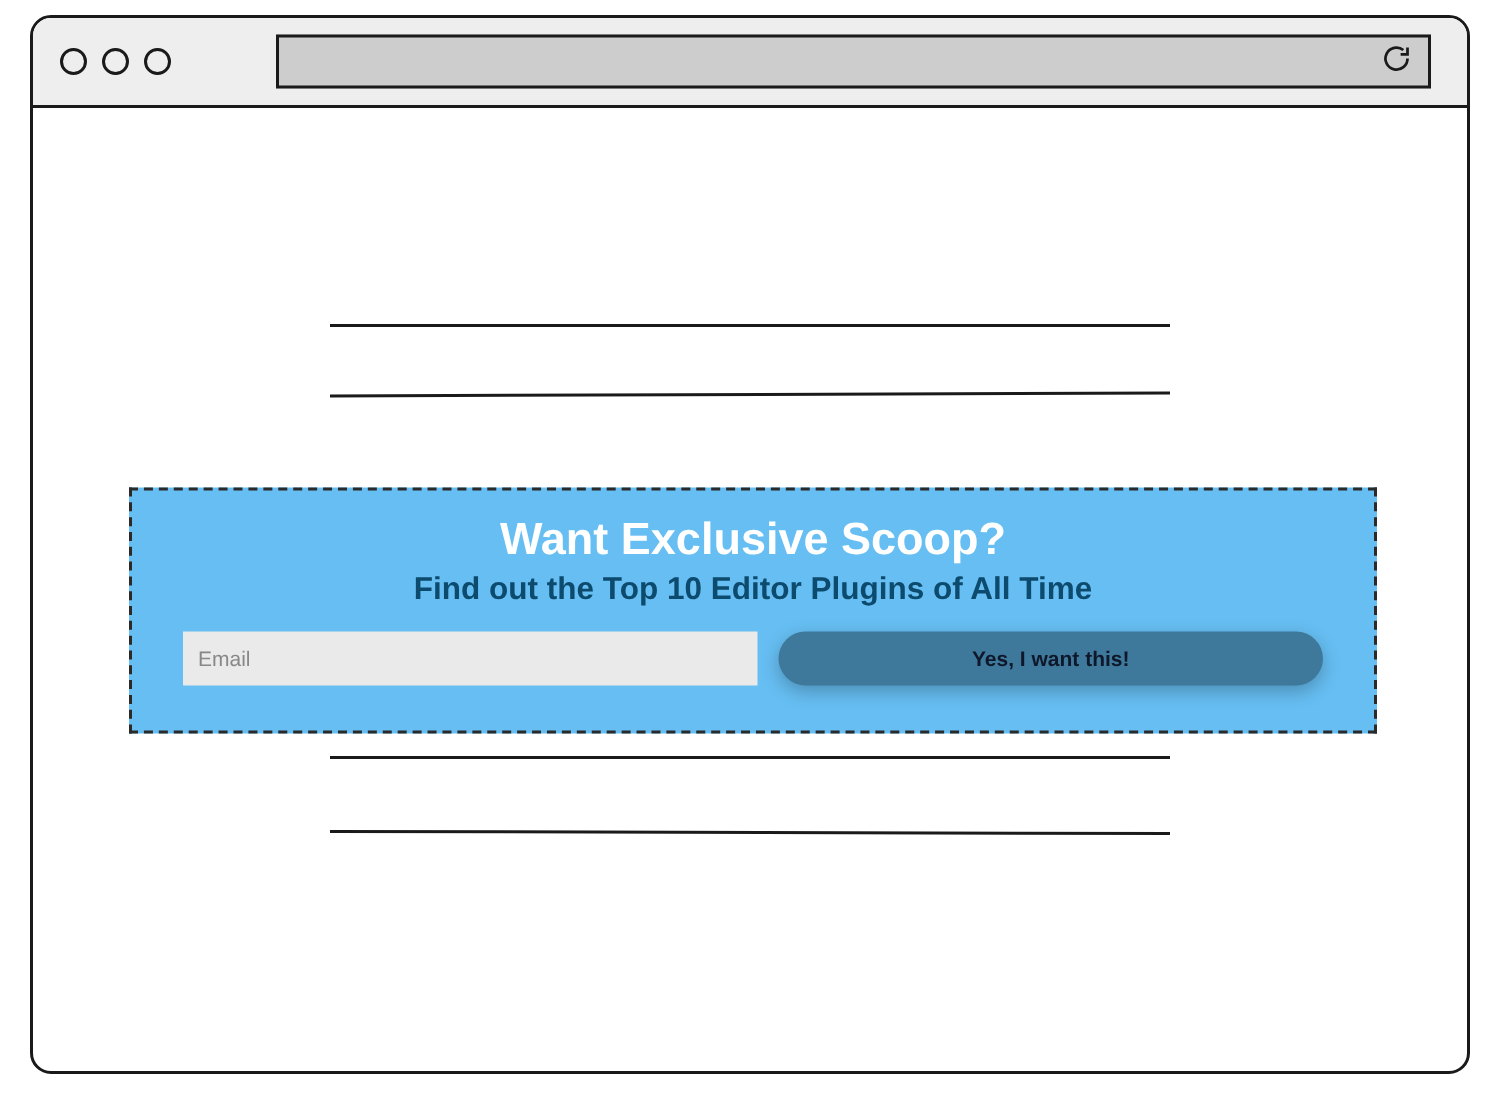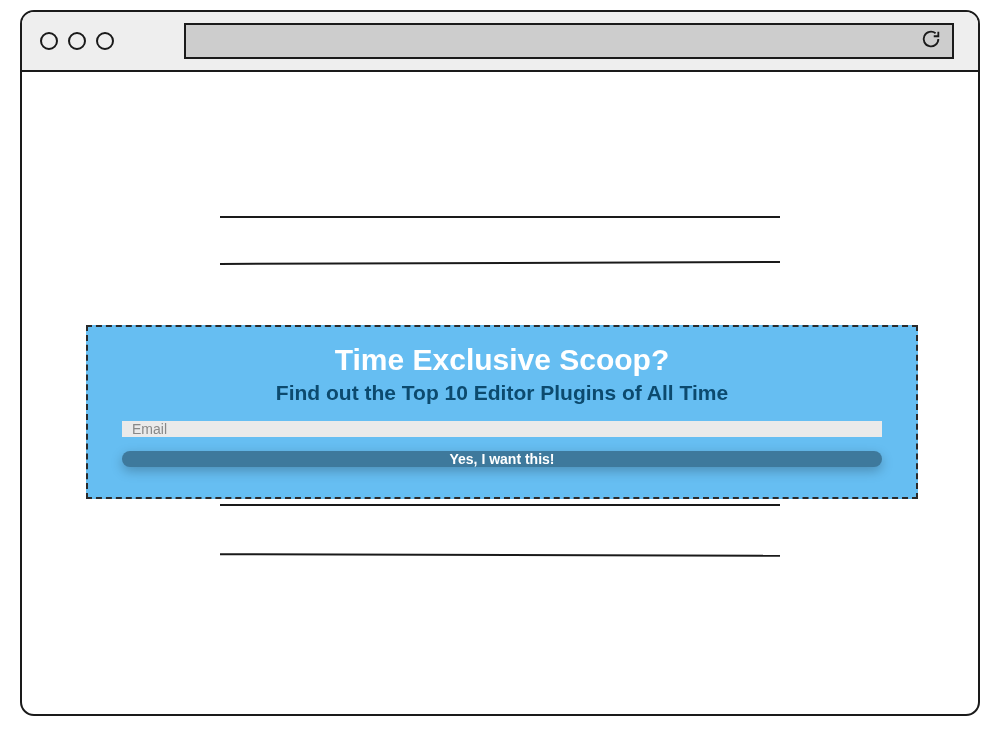--- a/index.html
+++ b/index.html
@@ -97,42 +97,41 @@
       color: #0c4a6e;
       font-size: 21px;
       font-weight: 700;
       margin-top: 4px;
     }
     .signup-row {
       display: flex;
       gap: 14px;
       margin-top: 16px;
       align-items: stretch;
-      flex-direction: column;
     }
     .email-input {
       flex: 1;
       height: 36px;
       border: none;
       background: #eaeaea;
       padding: 0 10px;
       font-size: 14px;
       color: #666;
       outline: none;
     }
     .email-input::placeholder {
       color: #888;
     }
     .cta-button {
       flex: 1;
       height: 36px;
       border: none;
       border-radius: 18px;
       background: #3e799c;
-      color: #ffffff;
+      color: #0f172a;
       font-size: 14px;
       font-weight: 600;
       cursor: pointer;
       box-shadow: 0 4px 12px rgba(0,0,0,0.25);
     }
   </style>
 </head>
 <body>
 
 <div class="browser-window">
@@ -152,21 +151,21 @@
     </div>
   </div>
 
   <div class="viewport">
     <div class="sketch-line line1"></div>
     <div class="sketch-line line2"></div>
     <div class="sketch-line line3"></div>
     <div class="sketch-line line4"></div>
 
     <div class="banner">
-      <div class="banner-title">Time Exclusive Scoop?</div>
+      <div class="banner-title">Want Exclusive Scoop?</div>
       <div class="banner-subtitle">Find out the Top 10 Editor Plugins of All Time</div>
       <div class="signup-row">
         <input class="email-input" type="text" placeholder="Email" style="">
         <button class="cta-button">Yes, I want this!</button>
       </div>
     </div>
   </div>
 </div>
 
 </body></html>

